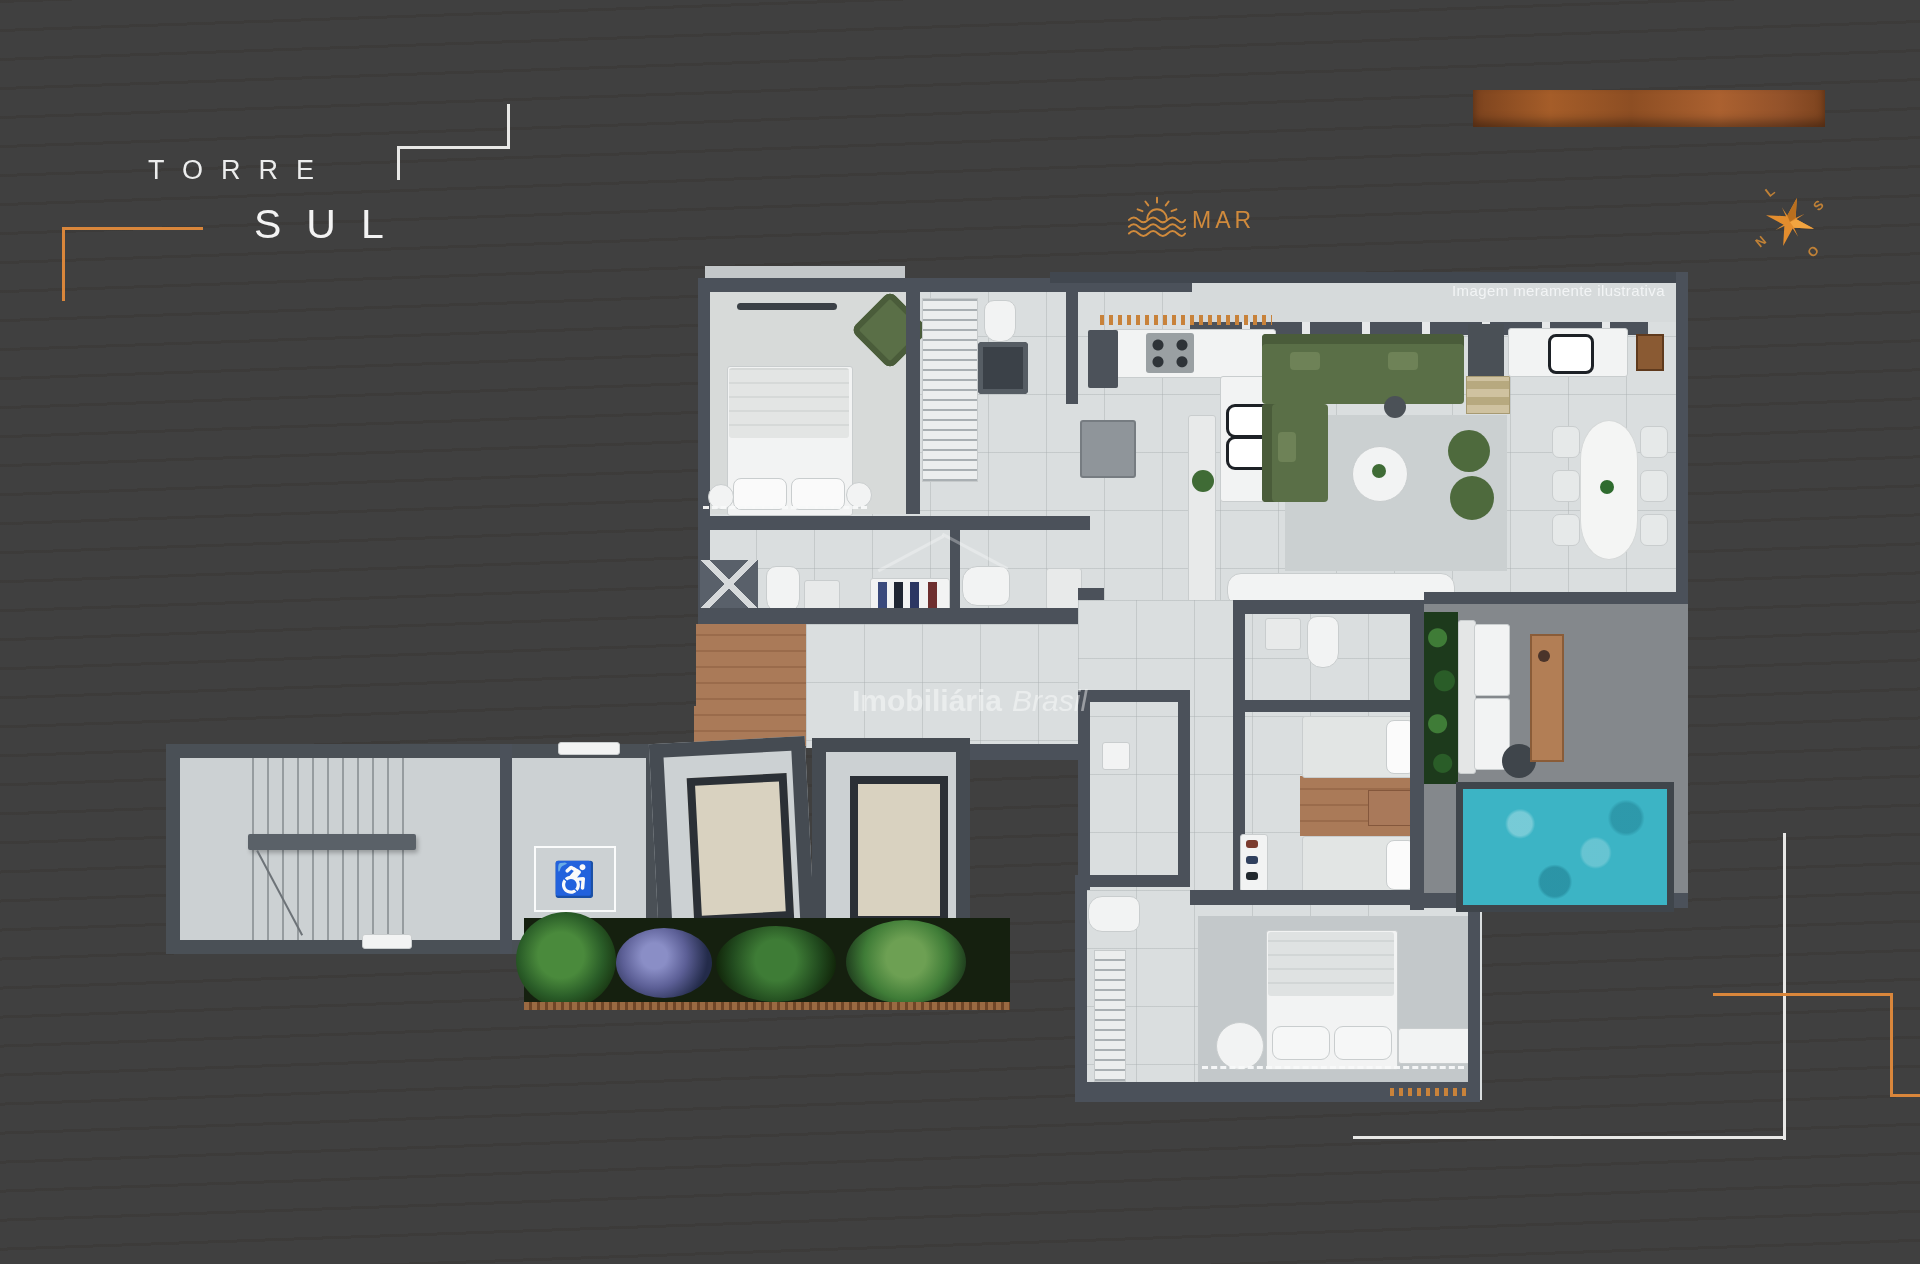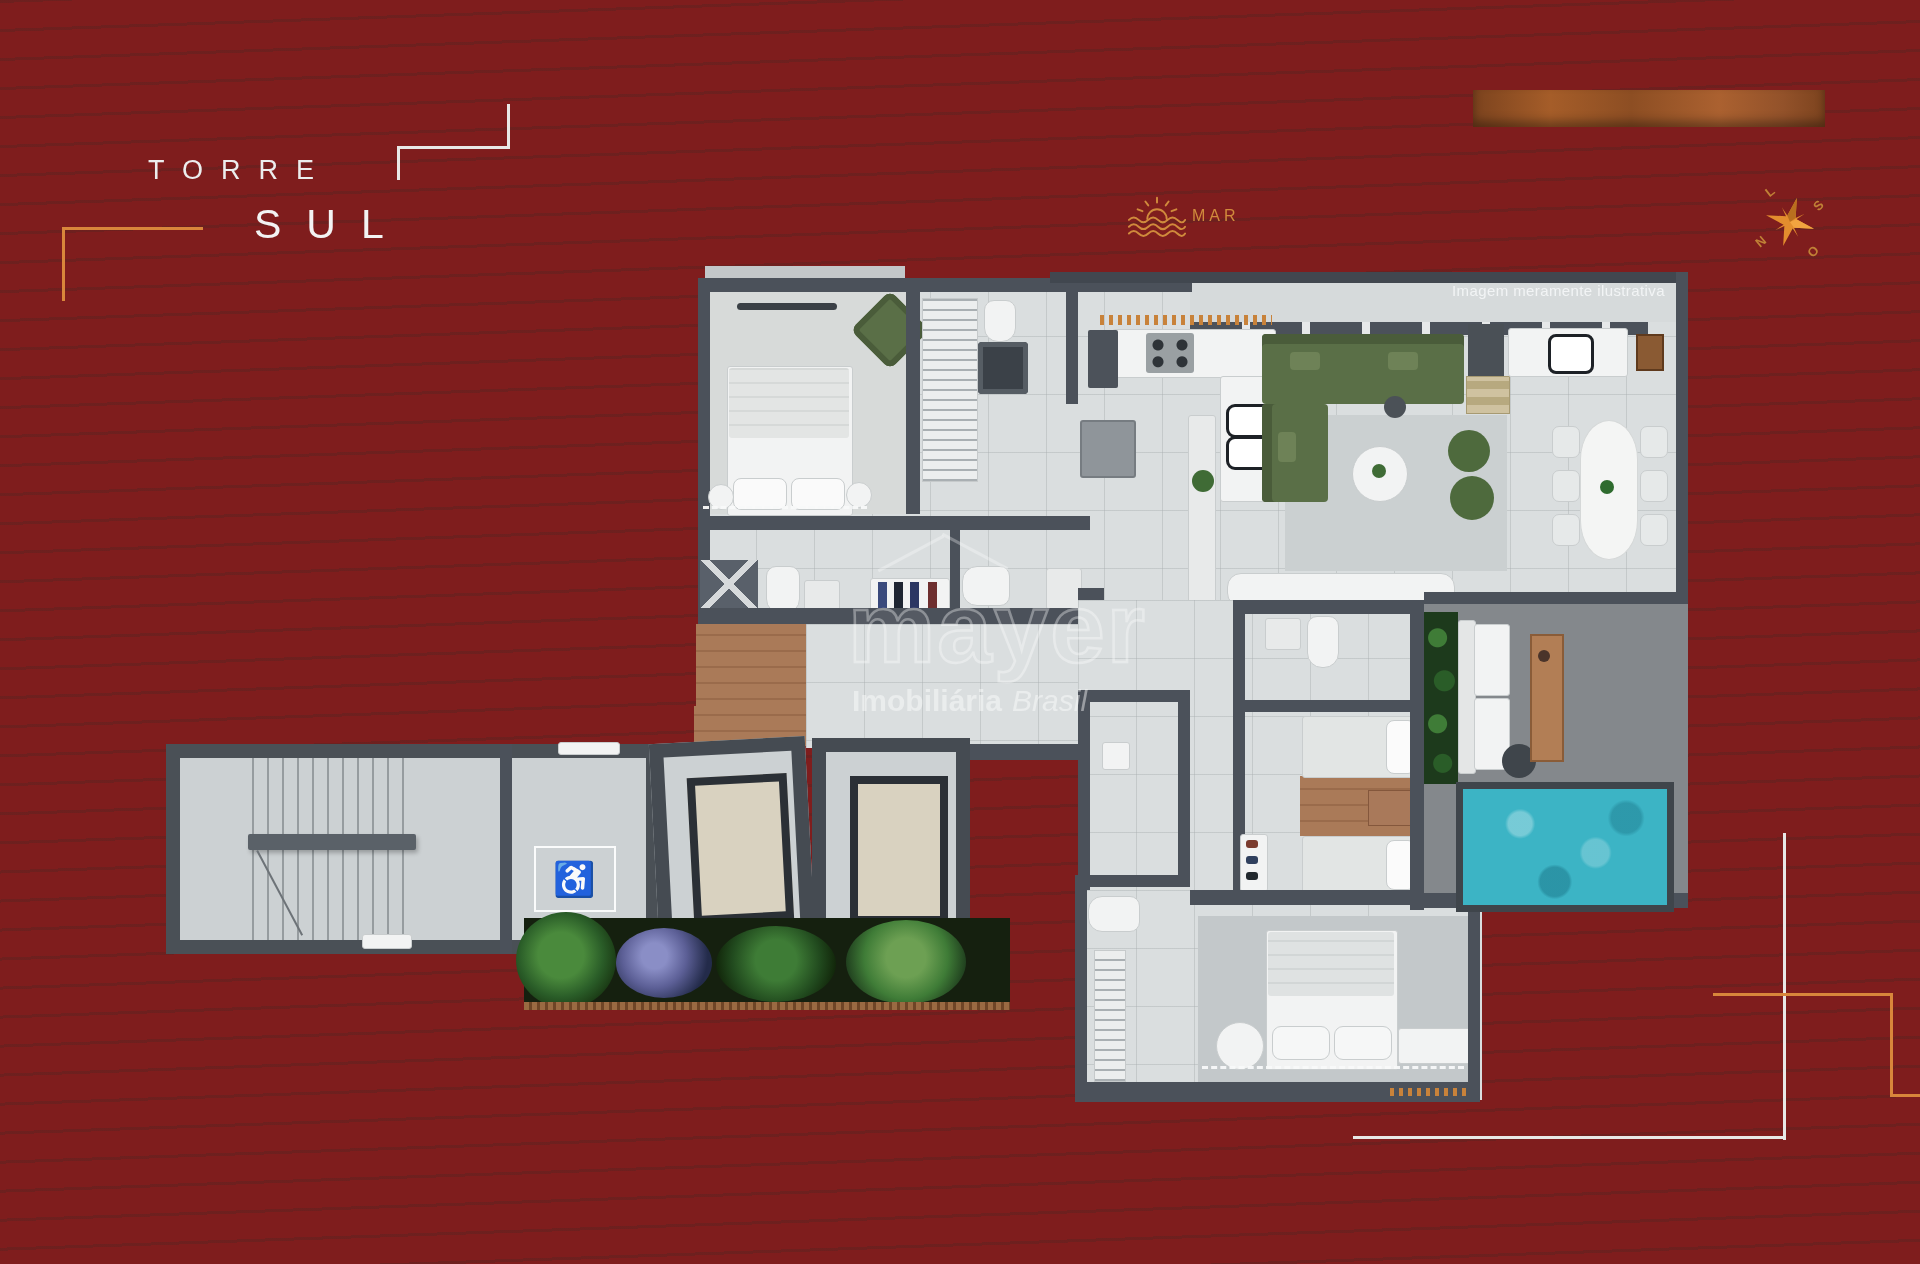--- a/index.html
+++ b/index.html
@@ -1,17 +1,17 @@
 <!DOCTYPE html>
 <html><head>
 <meta charset="utf-8">
 <style>
   html,body{margin:0;padding:0;background:#000;}
   #stage{position:relative;width:1920px;height:1264px;overflow:hidden;
-    background:#7f1d1d;font-family:"Liberation Sans",sans-serif;}
+    background:#404040;font-family:"Liberation Sans",sans-serif;}
   #stage::before{content:"";position:absolute;inset:0;
     background:repeating-linear-gradient(178deg,rgba(48,42,36,.22) 0 3px,rgba(0,0,0,0) 3px 29px);
     pointer-events:none;}
   .abs{position:absolute;}
   .w{position:absolute;background:#4b515a;}
   .f{position:absolute;background:#dadedf;}
   .grid{background-image:linear-gradient(rgba(170,176,178,.45) 1px,transparent 1px),
     linear-gradient(90deg,rgba(170,176,178,.45) 1px,transparent 1px);background-size:58px 58px;}
   .wh{position:absolute;background:#f2f3f3;border:1px solid #c9cdce;border-radius:3px;}
   .gr{position:absolute;background:#5a6f47;border-radius:4px;}
@@ -25,21 +25,21 @@
   .bush{position:absolute;border-radius:50%;}
   .deco-line-white{position:absolute;background:#e8e8e6;}
   .deco-line-orange{position:absolute;background:#d9863b;}
   .lbl{position:absolute;color:#c08136;font-size:13px;font-weight:600;}
   .title1{position:absolute;left:148px;top:155px;font-size:27px;letter-spacing:18px;
     color:#eceded;font-weight:300;}
   .title2{position:absolute;left:254px;top:201px;font-size:41px;letter-spacing:25px;
     color:#f3f3f3;font-weight:300;}
   .disclaimer{position:absolute;left:1452px;top:282px;font-size:15px;color:#f4f6f7;
     letter-spacing:.4px;font-weight:400;opacity:.95;}
-  .mar-text{position:absolute;left:1192px;top:207px;font-size:16px;letter-spacing:4px;
+  .mar-text{position:absolute;left:1192px;top:207px;font-size:23px;letter-spacing:4px;
     color:#d08a3c;font-weight:500;}
   .wm{position:absolute;opacity:.55;pointer-events:none;}
   .wm-brand{position:absolute;left:848px;top:572px;font-size:98px;font-weight:700;
     letter-spacing:2px;color:rgba(255,255,255,.10);
     -webkit-text-stroke:2.5px rgba(255,255,255,.65);}
   .wm-sub{position:absolute;left:852px;top:656px;font-size:30px;color:rgba(255,255,255,.8);margin-top:28px;}
   .wm-sub b{font-weight:700;}
   .wm-sub i{font-weight:400;font-style:italic;margin-left:10px;}
   .chev{position:absolute;width:74px;height:3px;background:rgba(255,255,255,.55);}
   .pillars{background:#4b515a;background-image:repeating-linear-gradient(90deg,transparent 0 52px,#e6e8e9 52px 60px);}
@@ -261,21 +261,20 @@
   <div class="bush" style="left:616px;top:928px;width:96px;height:70px;background:radial-gradient(circle at 40% 40%,#8a8ec6 0 18%,#5c5f96 45%,#232b4a 75%);"></div>
   <div class="bush" style="left:716px;top:926px;width:120px;height:76px;background:radial-gradient(circle at 50% 45%,#3e7c36 0 28%,#214a1e 60%,#102208 85%);"></div>
   <div class="bush" style="left:846px;top:920px;width:120px;height:84px;background:radial-gradient(circle at 50% 45%,#6da053 0 26%,#3f7c37 55%,#1d3a1c 82%);"></div>
   <div class="abs" style="left:524px;top:1002px;width:486px;height:8px;background:repeating-linear-gradient(90deg,#9a6a42 0 5px,#6f4526 5px 8px);"></div>
 
   <div class="disclaimer">Imagem meramente ilustrativa</div>
 
   <div class="wm" style="left:0;top:0;width:1920px;height:1264px;">
     <div class="chev" style="left:874px;top:552px;transform:rotate(-28deg);"></div>
     <div class="chev" style="left:938px;top:550px;transform:rotate(28deg);"></div>
-    <div class="wm-brand">mayer</div>
     <div class="wm-sub">
       <b>Imobiliária</b><i>Brasil</i>
     </div>
   </div>
 
   <div class="deco-line-white" style="left:1783px;top:833px;width:3px;height:307px;"></div>
   <div class="deco-line-white" style="left:1353px;top:1136px;width:433px;height:3px;"></div>
   <div class="deco-line-orange" style="left:1713px;top:993px;width:180px;height:3px;"></div>
   <div class="deco-line-orange" style="left:1890px;top:993px;width:3px;height:104px;"></div>
   <div class="deco-line-orange" style="left:1890px;top:1094px;width:30px;height:3px;"></div>

